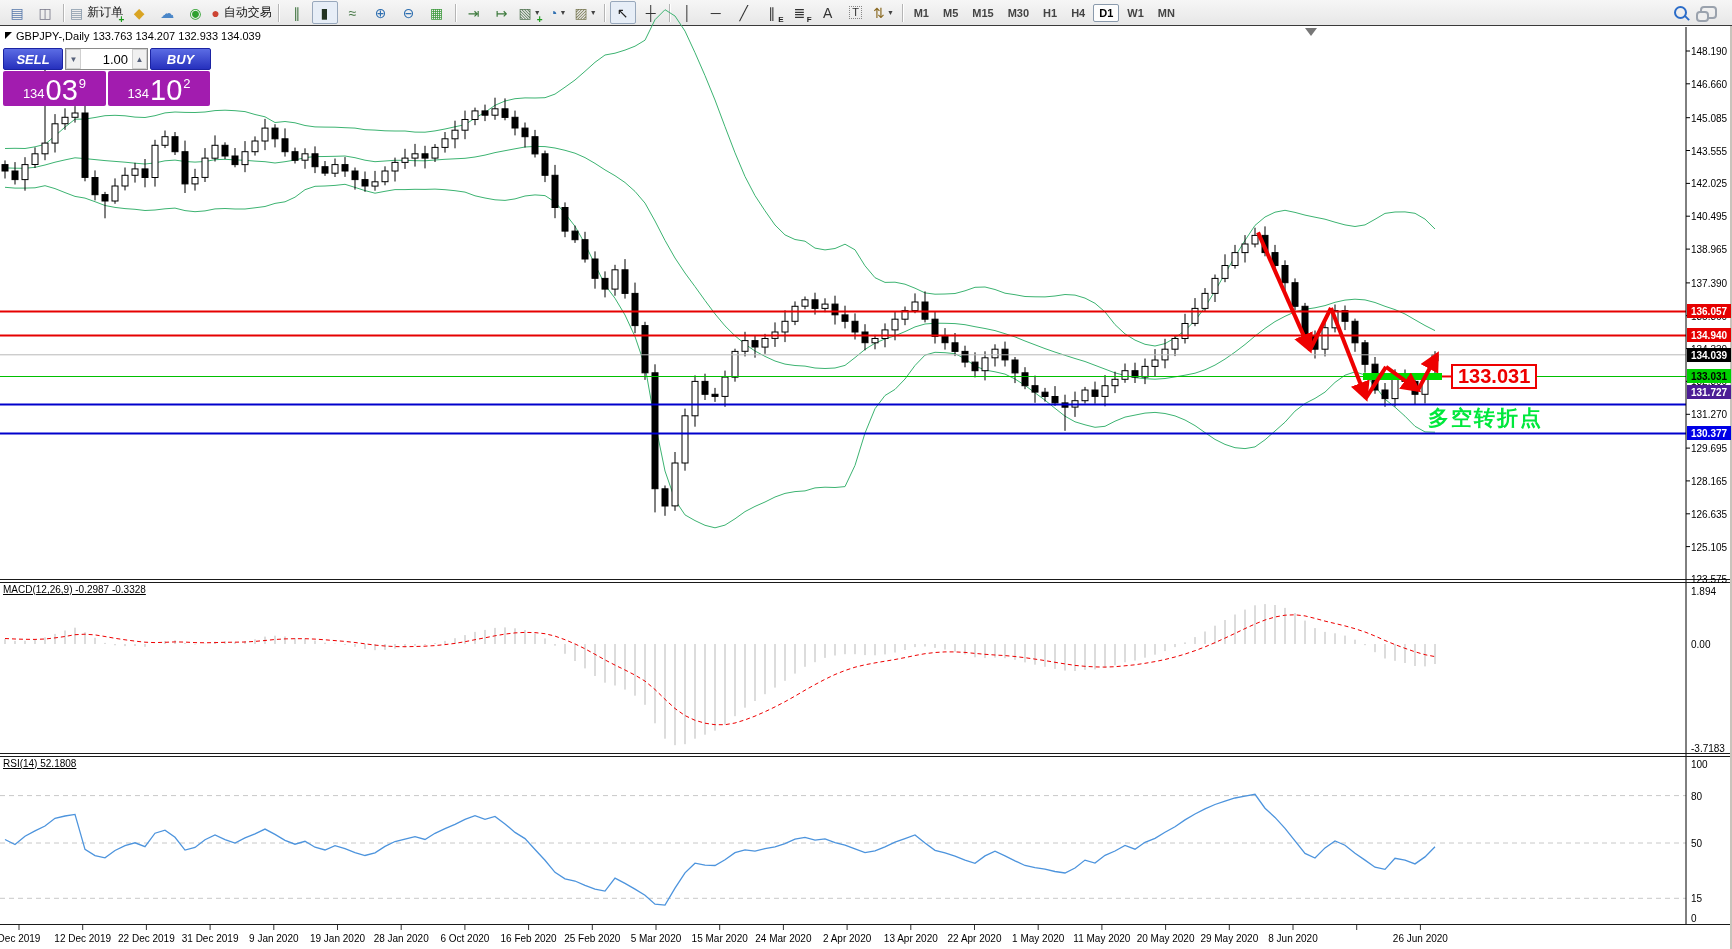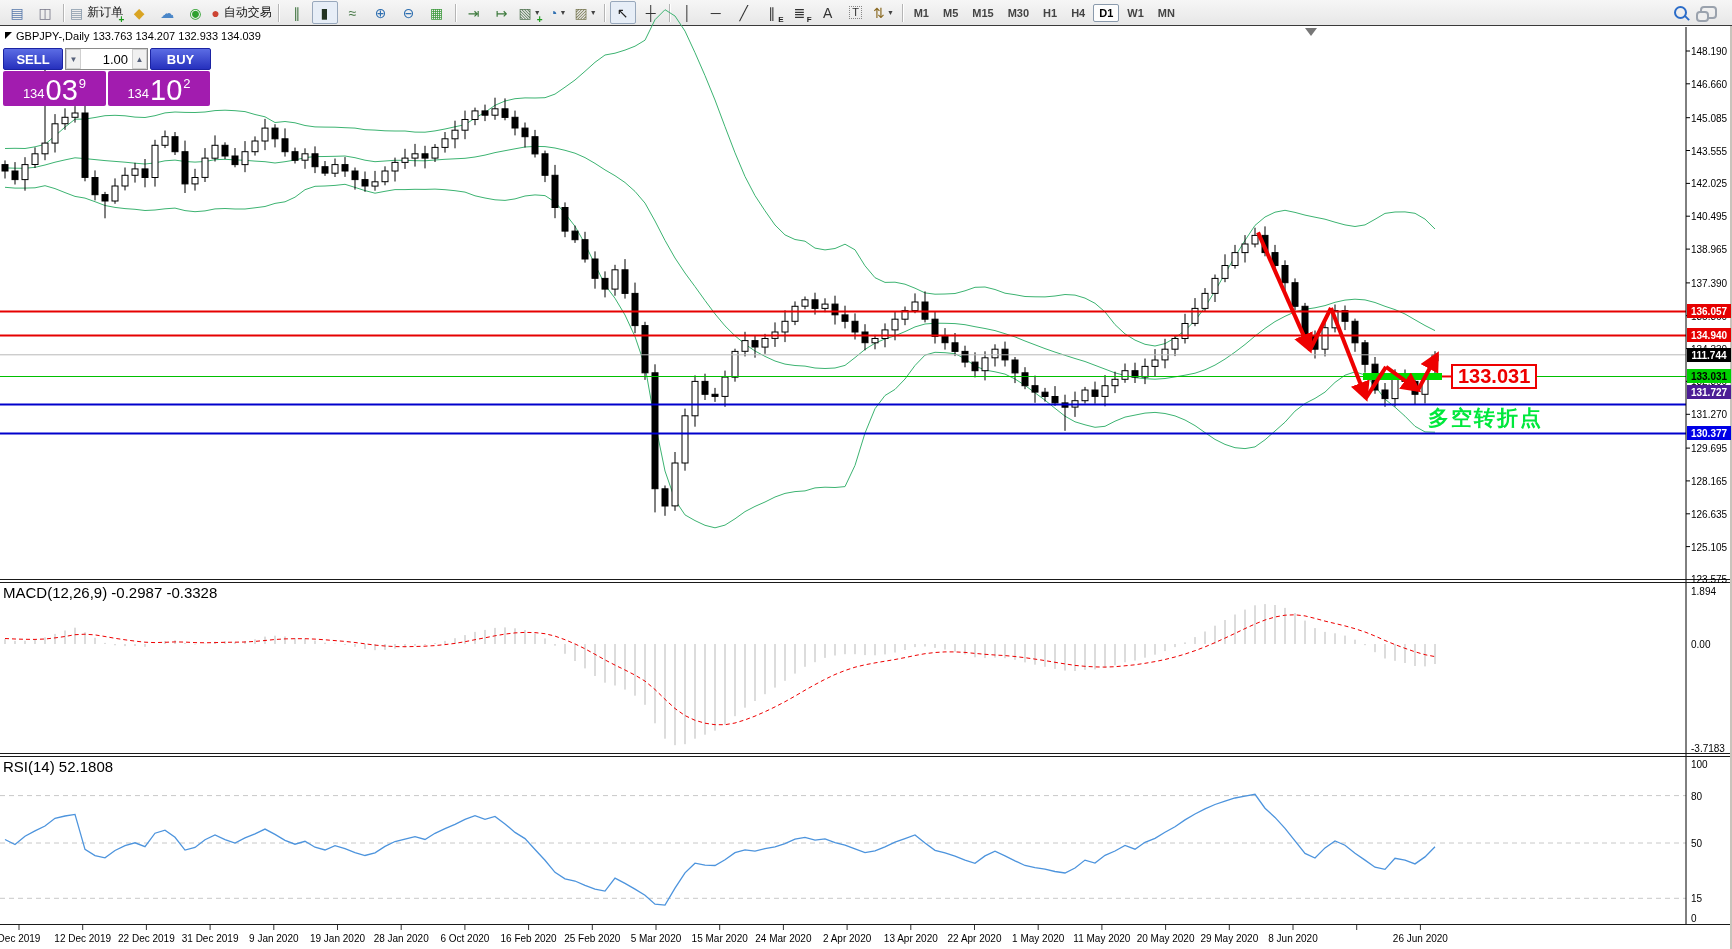--- a/index.html
+++ b/index.html
@@ -31,27 +31,27 @@
      border-radius:4px;left:-6px;top:3px;background:#eee;}
   
   #chartsvg{position:absolute;left:0;top:0;}
   .sepline{position:absolute;left:0;width:1732px;height:1px;background:#1a1a1a;}
   #hdr{position:absolute;left:16px;top:30px;font-size:11px;color:#000;white-space:nowrap;}
   #hdr-tri{position:absolute;left:5px;top:32px;width:0;height:0;
      border-top:7px solid #000;border-right:7px solid transparent;}
   .axlabel{position:absolute;font-size:10px;color:#000;transform:translateY(-50%);white-space:nowrap;}
   .axbox{position:absolute;left:1687px;width:44px;height:14px;font-size:10px;font-weight:bold;
      display:flex;align-items:center;justify-content:center;transform:translateY(-50%);}
-  .panelabel{position:absolute;font-size:15px;color:#000;white-space:nowrap;}
+  .panelabel{position:absolute;font-size:10px;color:#000;white-space:nowrap;text-decoration:underline;}
   .datelabel{position:absolute;top:933px;font-size:10px;color:#000;transform:translateX(-50%);white-space:nowrap;}
   
   #tp{position:absolute;left:3px;top:48px;width:208px;}
   #tp-row1{display:flex;height:22px;}
   .tpbtn{background:linear-gradient(#5b6ce4,#2630bd);color:#fff;font-size:13px;font-weight:bold;
-     display:flex;align-items:center;justify-content:center;border:1px solid #1b23a3;box-sizing:border-box;border-radius:2px;}
+     display:flex;align-items:center;justify-content:center;border:1px solid #1b23a3;box-sizing:border-box;border-radius:2px;font-style:italic;}
   #tp-sell{width:60px;} #tp-buy{width:61px;margin-left:2px;}
   #tp-vol{flex:1;display:flex;margin-left:2px;margin-right:0;border:1px solid #8a8a8a;background:#fff;box-sizing:border-box;}
   .spinbtn{width:15px;display:flex;align-items:center;justify-content:center;background:#f0f0f0;
      color:#56617a;font-size:8px;border:1px solid #cfcfcf;box-sizing:border-box;}
   #tp-vol-val{flex:1;display:flex;align-items:center;justify-content:flex-end;padding-right:4px;
      font-size:13px;color:#000;}
   #tp-row2{display:flex;height:35px;margin-top:1px;}
   .tpprice{background:#a21caf;color:#fff;display:flex;align-items:flex-end;justify-content:center;
      padding-bottom:3px;border-radius:2px;}
   #tp-sellprice{width:103px;} #tp-buyprice{width:102px;margin-left:2px;}
@@ -753,21 +753,21 @@
       <div class="axlabel" style="top: 448px; left: 1691px;">129.695</div>
       <div class="axlabel" style="top: 481px; left: 1691px;">128.165</div>
       <div class="axlabel" style="top: 514px; left: 1691px;">126.635</div>
       <div class="axlabel" style="top: 547px; left: 1691px;">125.105</div>
       <div class="axlabel" style="top: 579px; left: 1691px;">123.575</div>
       <div class="axbox" style="top: 311px; background: rgb(230, 0, 0); color: rgb(255, 255, 255);">136.057</div>
       <div class="axbox" style="top: 335px; background: rgb(230, 0, 0); color: rgb(255, 255, 255);">134.940</div>
       <div class="axbox" style="top: 376px; background: rgb(0, 208, 0); color: rgb(0, 0, 0);">133.031</div>
       <div class="axbox" style="top: 392px; background: #4c1d95; color: rgb(255, 255, 255);">131.727</div>
       <div class="axbox" style="top: 433px; background: rgb(0, 0, 230); color: rgb(255, 255, 255);">130.377</div>
-      <div class="axbox" style="top: 355px; background: rgb(0, 0, 0); color: rgb(255, 255, 255);">111.744</div>
+      <div class="axbox" style="top: 355px; background: rgb(0, 0, 0); color: rgb(255, 255, 255);">134.039</div>
       <div class="axlabel" style="top: 591px; left: 1691px;">1.894</div>
       <div class="axlabel" style="top: 644px; left: 1691px;">0.00</div>
       <div class="axlabel" style="top: 748px; left: 1691px;">-3.7183</div>
       <div class="axlabel" style="top: 764px; left: 1691px;">100</div>
       <div class="axlabel" style="top: 796px; left: 1691px;">80</div>
       <div class="axlabel" style="top: 843px; left: 1691px;">50</div>
       <div class="axlabel" style="top: 898px; left: 1691px;">15</div>
       <div class="axlabel" style="top: 918px; left: 1691px;">0</div>
     </div>
   <div id="date-axis">

